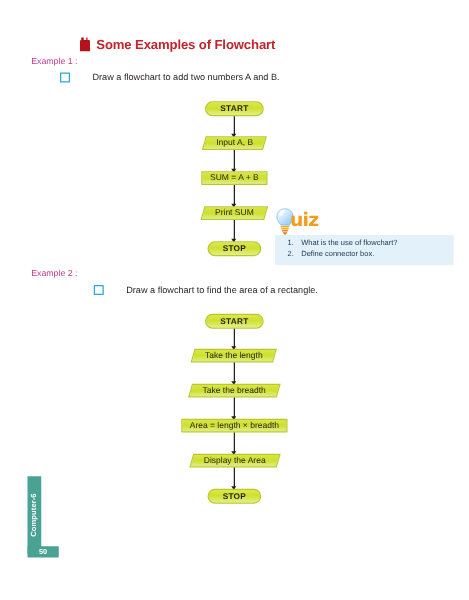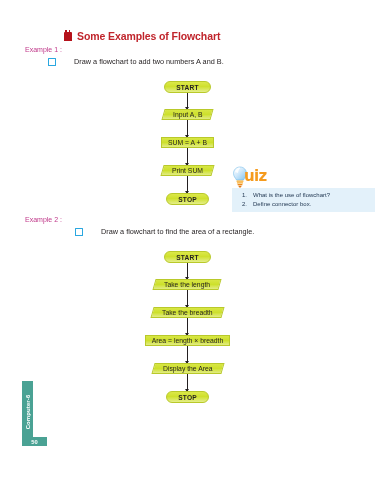--- a/index.html
+++ b/index.html
@@ -131,21 +131,21 @@
     left:-2px;bottom:-0.5px;
     width:0;height:0;
     border-left:2.6px solid transparent;
     border-right:2.6px solid transparent;
     border-top:3.4px solid #231f20;
   }
 
   
   .quiz{
     position:absolute;
-    left:232px;top:166px;
+    left:220px;top:166px;
     width:143px;
   }
   .quiz-logo{
     position:relative;
     height:22px;
     display:flex;align-items:flex-end;
   }
   .quiz-bulb{
     position:absolute;left:0;top:0;
     width:16px;height:22px;

